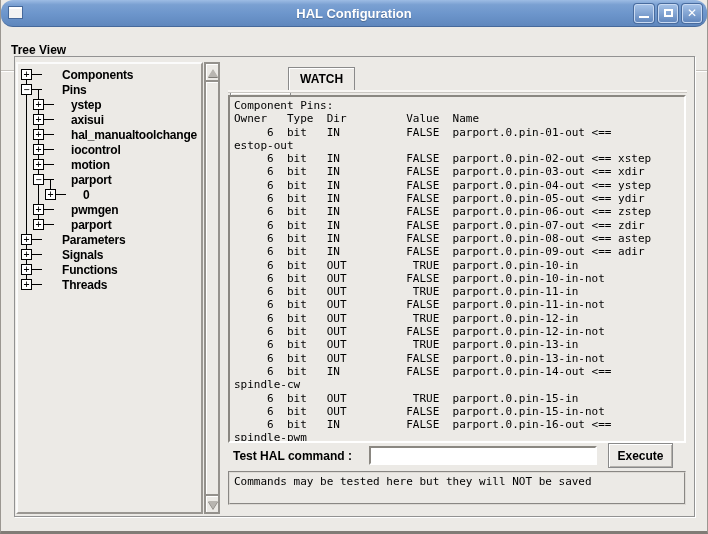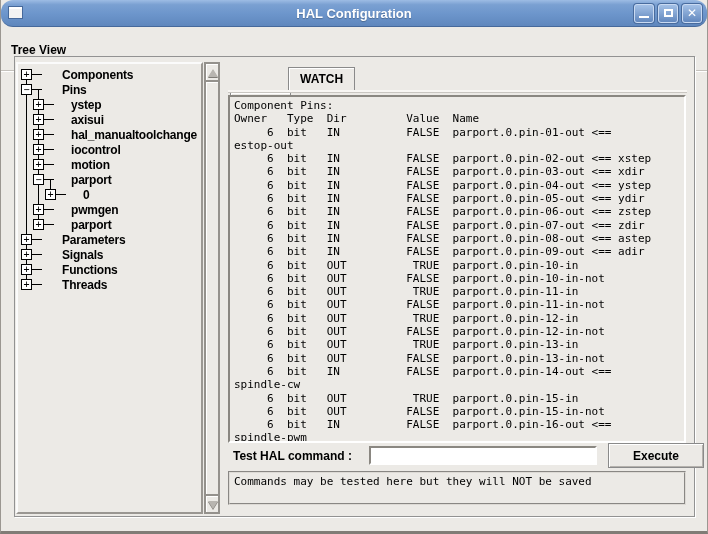--- a/index.html
+++ b/index.html
@@ -72,21 +72,21 @@
   
   .text-box{position:absolute;left:213px;top:38px;width:458px;height:348px;background:var(--window_bg);
     border:2px solid;border-color:#8A8781 #FFFFFF #FFFFFF #8A8781;overflow:hidden;}
   .text-box pre{font-family:"DejaVu Sans Mono",monospace;font-size:11px;line-height:13.3px;
     color:var(--text);padding:2px 0 0 4px;white-space:pre;}
   
   .cmd-label{position:absolute;left:218px;top:392px;font-size:12px;font-weight:bold;color:var(--text);text-align:center;}
   .cmd-input{position:absolute;left:354px;top:389px;width:228px;height:19px;background:#fff;
     border:2px solid;border-color:#8A8781 #FFFFFF #FFFFFF #8A8781;
     font-family:"DejaVu Sans Mono",monospace;font-size:11px;padding:0 3px;outline:none;}
-  .execute-btn{position:absolute;left:593px;top:386px;width:96px;height:25px;background:var(--window_bg);
+  .execute-btn{position:absolute;left:593px;top:386px;width:65px;height:25px;background:var(--window_bg);
     border:1px solid #8A8A8A;box-shadow:inset 1px 1px 0 #fff,inset -1px -1px 0 #B5B2AD;
     font-family:"Liberation Sans",sans-serif;font-size:12px;font-weight:bold;color:var(--text);}
   
   .message-box{position:absolute;left:213px;top:414px;width:458px;height:34px;background:var(--window_bg);
     border:2px groove #DDDAD5;}
   .message-box pre{font-family:"DejaVu Sans Mono",monospace;font-size:11px;line-height:13px;
     color:var(--text);padding:2px 4px 0 4px;white-space:pre;}
 </style>
 </head>
 <body>

